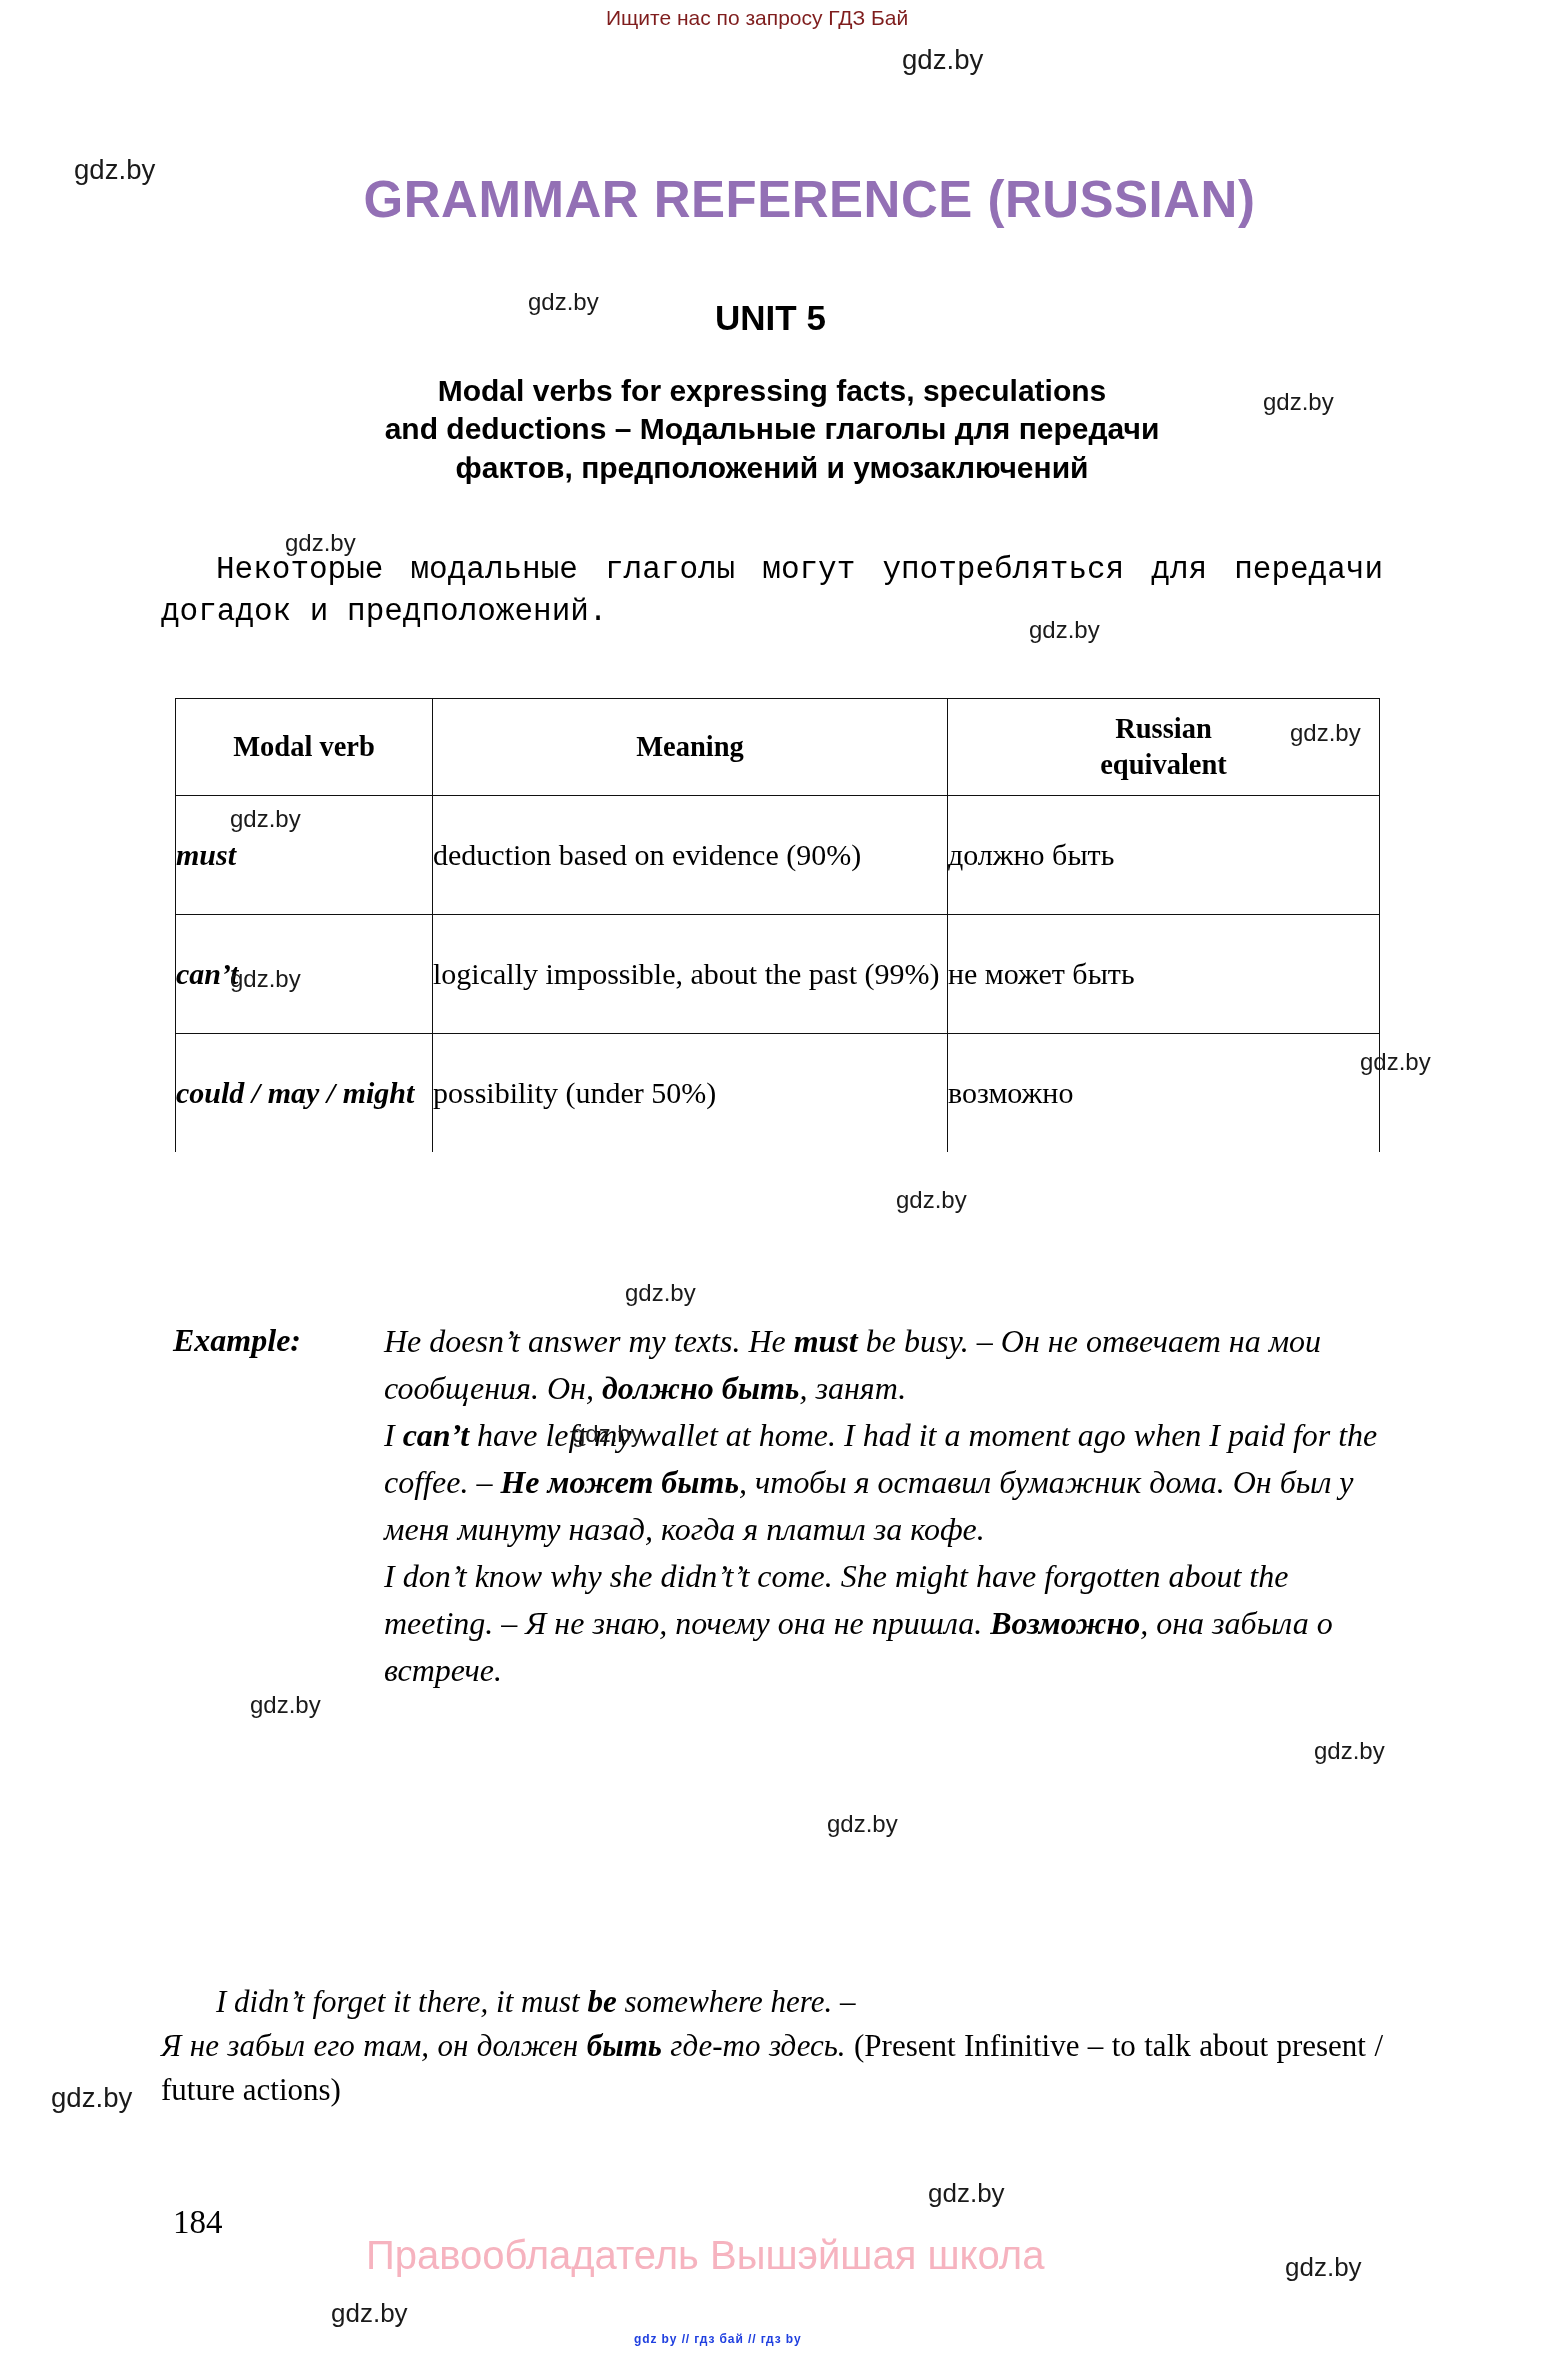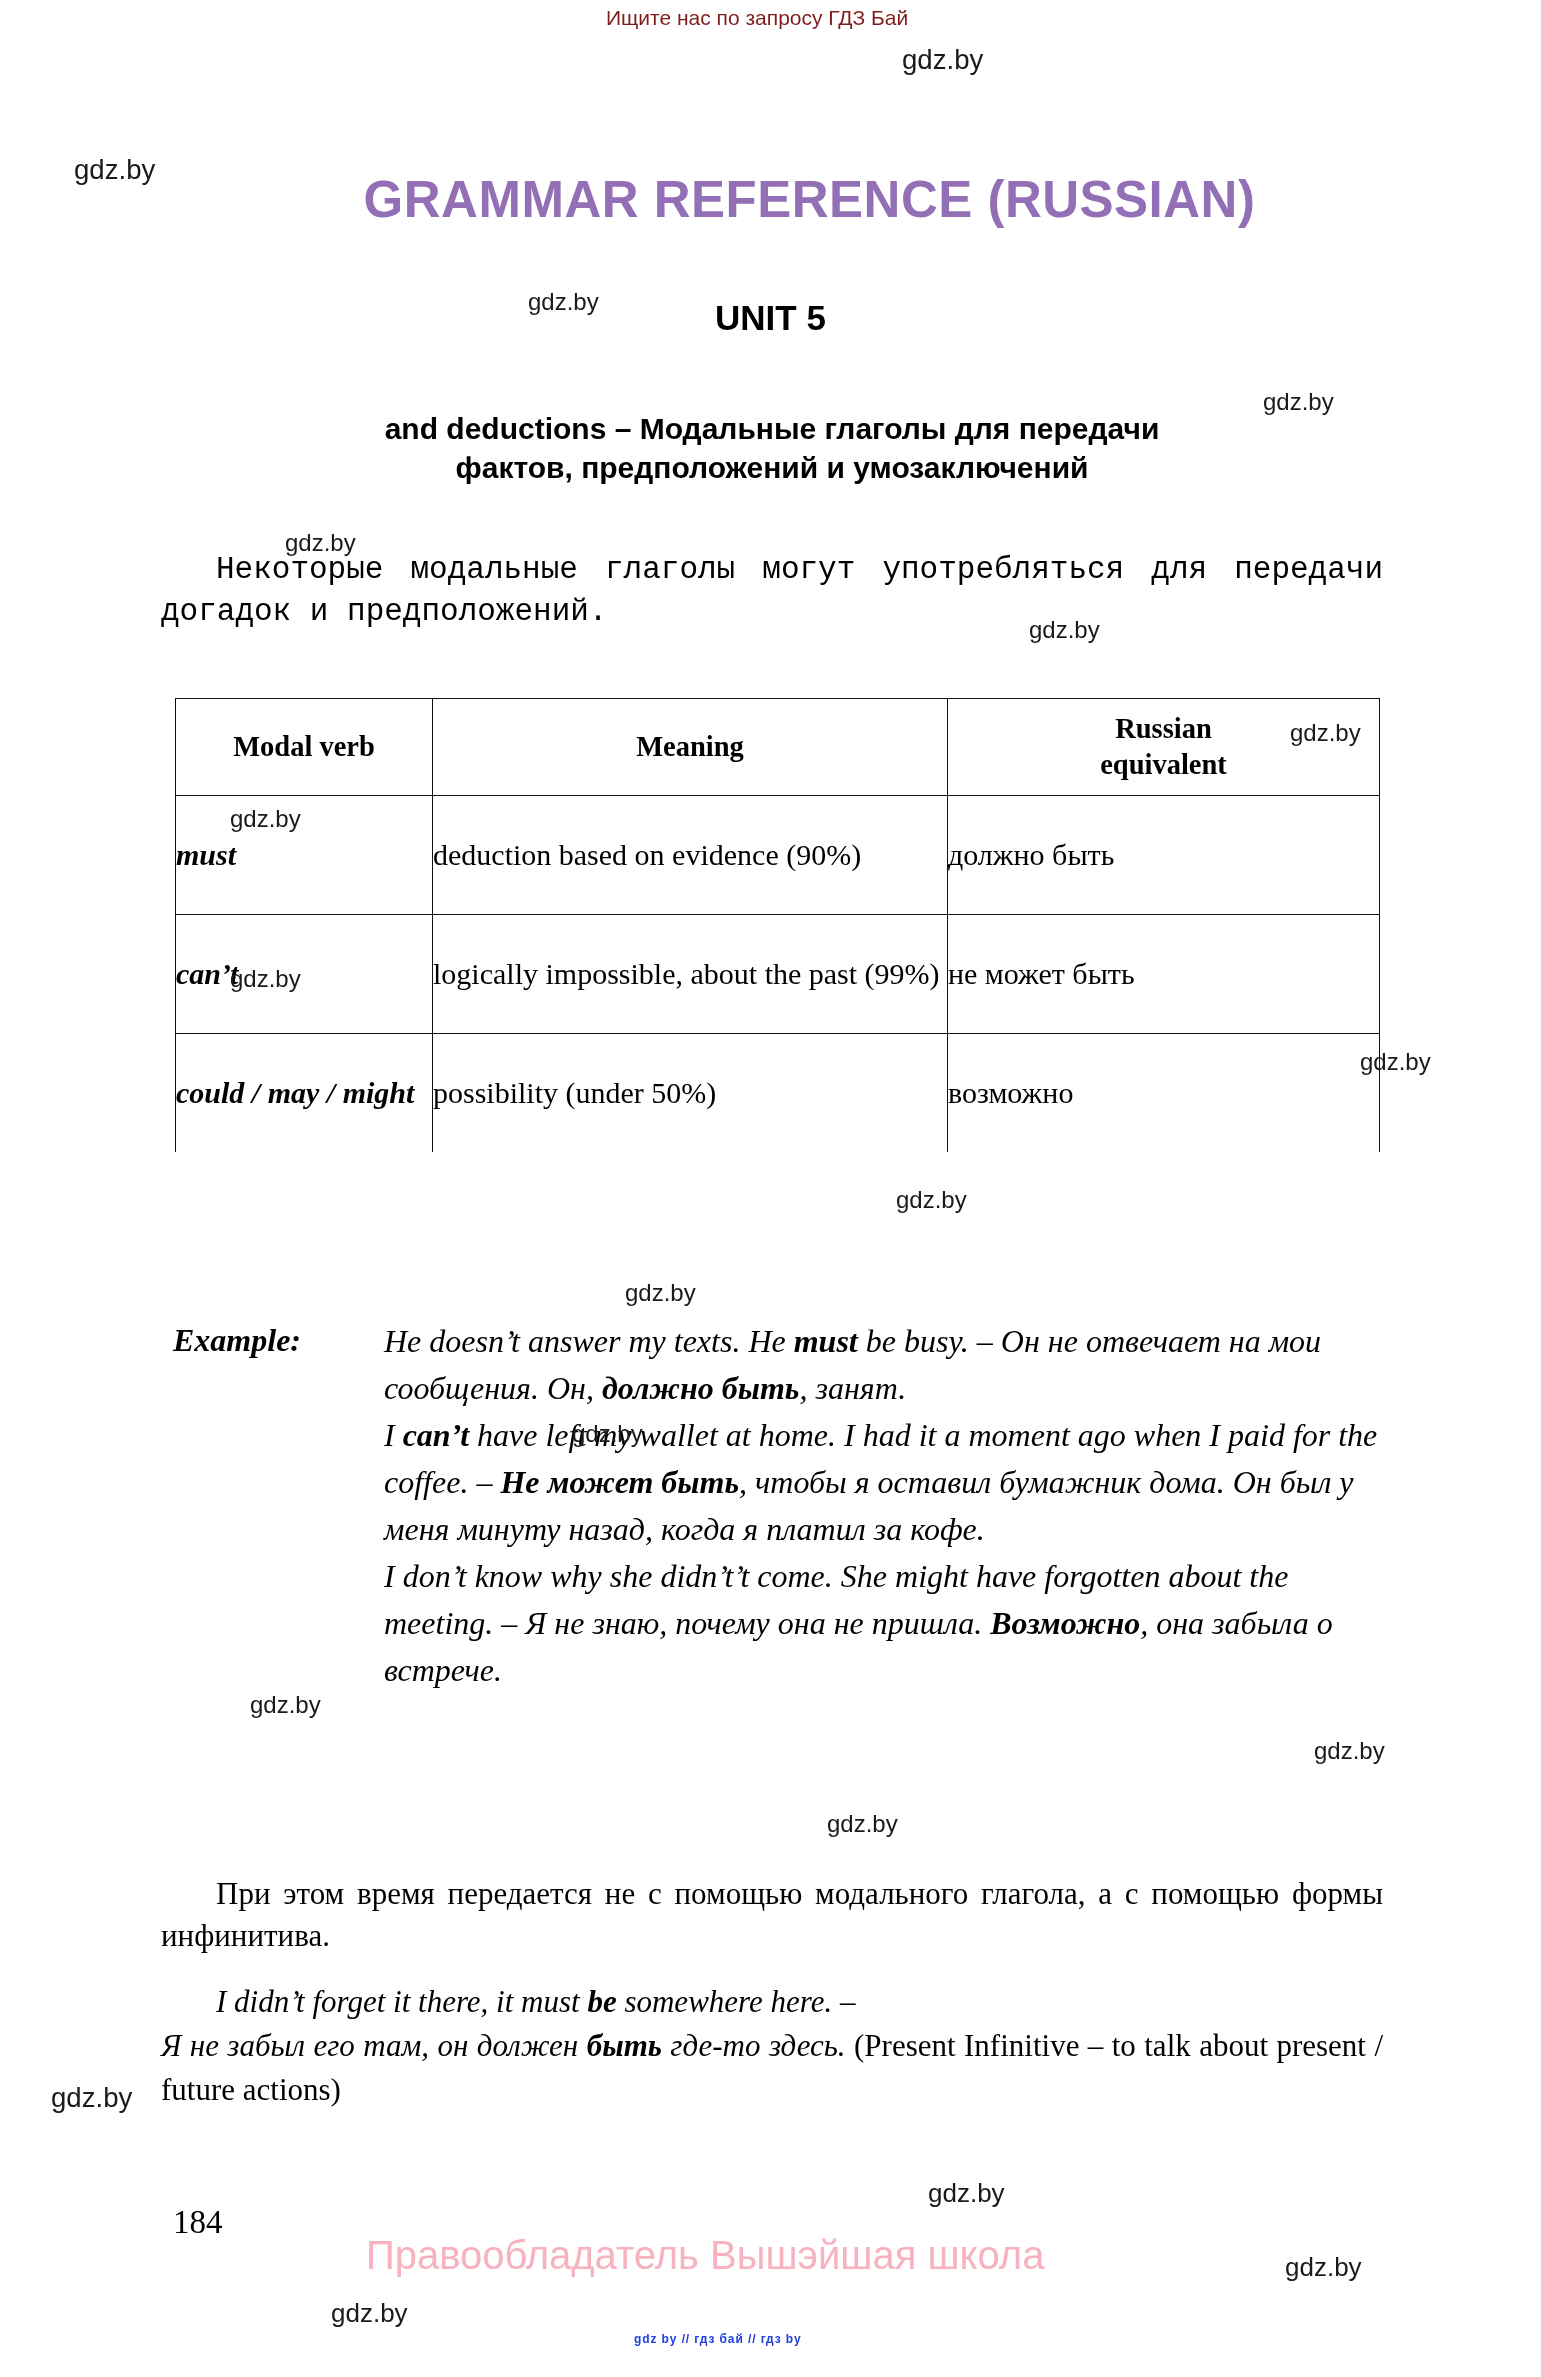--- a/index.html
+++ b/index.html
@@ -214,21 +214,21 @@
 </head>
 <body>
 
 <div class="page">
 
   <div class="doc-title">GRAMMAR REFERENCE (RUSSIAN)</div>
 
   <div class="unit-title">UNIT 5</div>
 
   <div class="section-heading">
-    <br>
+    <span>Modal verbs for expressing facts, speculations</span><br>
     <span>and deductions – Модальные глаголы для передачи</span><br>
     <span>фактов, предположений и умозаключений</span>
   </div>
 
   <div class="intro-para">Некоторые модальные глаголы могут употребляться для передачи догадок и предположений.</div>
 
   <table class="gtable">
     <colgroup>
       <col class="col-verb">
         <col class="col-meaning">
@@ -270,21 +270,20 @@
       <span>He doesn’t answer my texts. He </span><b>must</b><span> be busy. – Он не отвечает на мои сообщения. Он, </span><b>должно быть</b><span>, занят.</span>
     </p>
     <p>
       <span>I </span><b>can’t</b><span> have left my wallet at home. I had it a moment ago when I paid for the coffee. – </span><b>Не может быть</b><span>, чтобы я оставил бумажник дома. Он был у меня минуту назад, когда я платил за кофе.</span>
     </p>
     <p>
       <span>I don’t know why she didn’t’t come. She might have forgotten about the meeting. – Я не знаю, почему она не пришла. </span><b>Возможно</b><span>, она забыла о встрече.</span>
     </p>
   </div>
 
-  <div class="tail-para">При этом время передается не с помощью модального глагола, а с помощью формы инфинитива.</div>
 
   <div class="tail-example">
     <span class="firstline"><span class="ital">I didn’t forget it there, it must </span><b>be</b><span class="ital"> somewhere here. – </span></span><span class="ital">Я не забыл его там, он должен </span><b>быть</b><span class="ital"> где-то здесь. </span><span>(Present Infinitive – to talk about present / future actions)</span>
   </div>
 
   <div class="page-number">184</div>
 </div>
 
 <div id="wm-layer">
     <div class="wm" style="left: 902px; top: 44px; font-size: 27.6px;">gdz.by</div>

